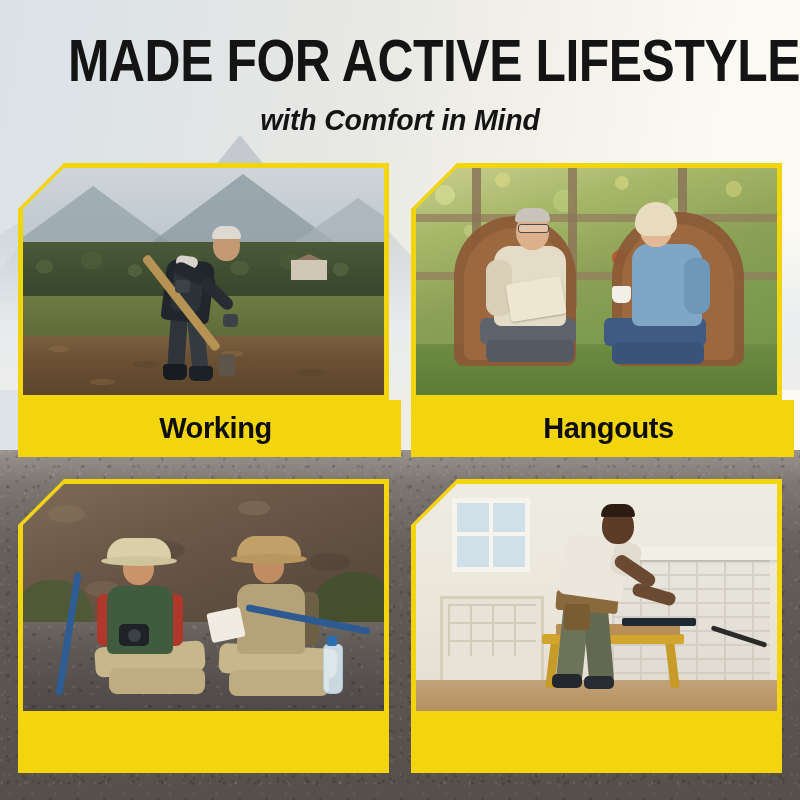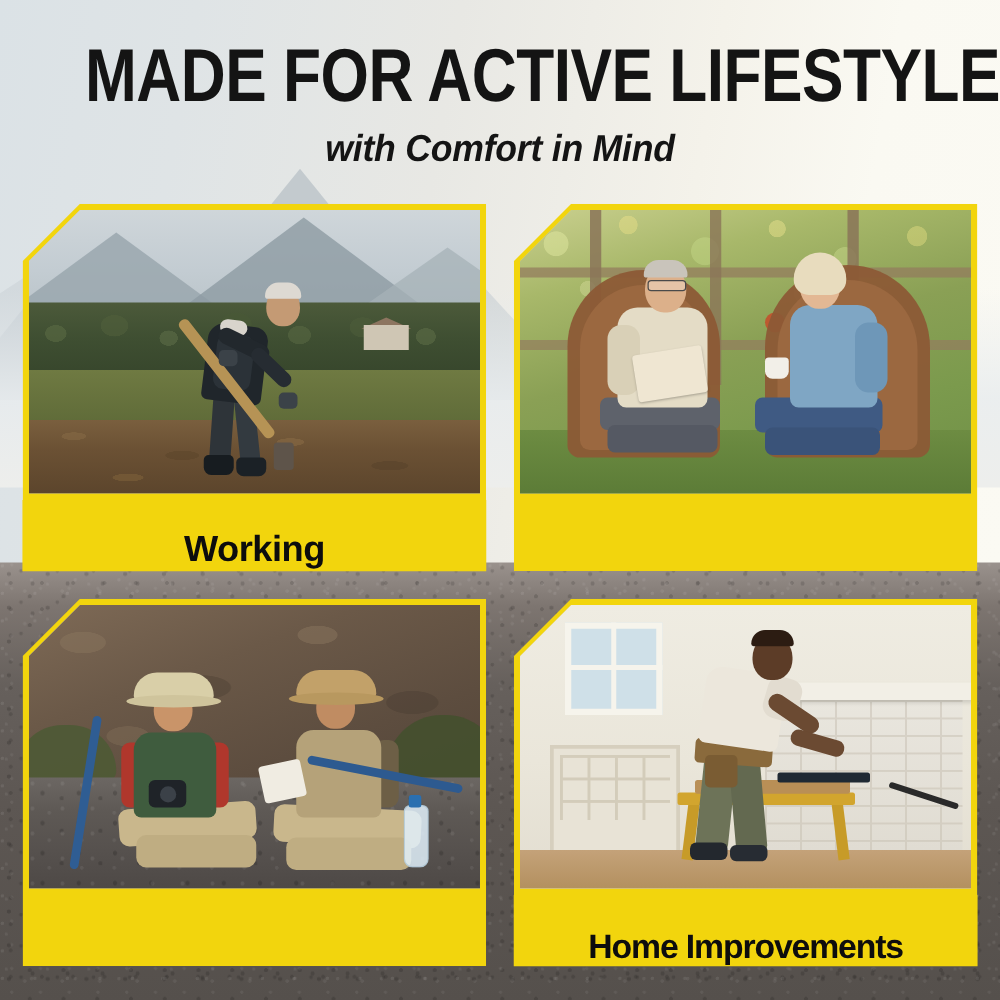--- a/index.html
+++ b/index.html
@@ -153,27 +153,27 @@
     -webkit-clip-path: polygon(0 41px, 41px 0, 100% 0, 100% 100%, 0 100%);
     clip-path: polygon(0 41px, 41px 0, 100% 0, 100% 100%, 0 100%);
     background: #cfcac2;
   }
   .scene { position: absolute; inset: 0; }
   .el { position: absolute; }
 
   
   .card-label {
     position: absolute;
-    left: 0;
+    left: 12px;
     bottom: 0;
     width: 371px;
     height: 57px;
     background: var(--accent);
     display: flex;
-    align-items: flex-end;
+    align-items: center;
     justify-content: center;
   }
   .card-label span {
     color: #0d0d0d;
     font-family: "Liberation Sans", "DejaVu Sans", sans-serif;
     font-size: 29px;
     font-weight: 700;
     letter-spacing: -0.4px;
     white-space: nowrap;
   }
@@ -455,20 +455,23 @@
           <div class="el s2-m-glass"></div>
           <div class="el s2-w-leg"></div>
           <div class="el s2-w-leg2"></div>
           <div class="el s2-w-torso"></div>
           <div class="el s2-w-sleeve"></div>
           <div class="el s2-cup"></div>
           <div class="el s2-w-head"></div>
           <div class="el s2-w-hair"></div>
         </div>
       </div>
+      <div class="card-label">
+        <span>Hangouts</span>
+      </div>
     </div>
 
     <div class="card" style="--accent:#F2D50D">
       <div class="card-frame"></div>
       <div class="card-photo">
         <div class="scene">
           <div class="el s3-rock"></div>
           <div class="el s3-rocktex"></div>
           <div class="el s3-bush1"></div>
           <div class="el s3-bush2"></div>
@@ -527,19 +530,16 @@
           <div class="el s4-belt"></div>
           <div class="el s4-pouch"></div>
           <div class="el s4-torso"></div>
           <div class="el s4-sleeve"></div>
           <div class="el s4-armL"></div>
           <div class="el s4-armR"></div>
           <div class="el s4-head"></div>
           <div class="el s4-hair"></div>
         </div>
       </div>
-      <div class="card-label tight">
-        <span>Home Improvements</span>
-      </div>
     </div>
 
   </div>
 </div>
 
 </body></html>

